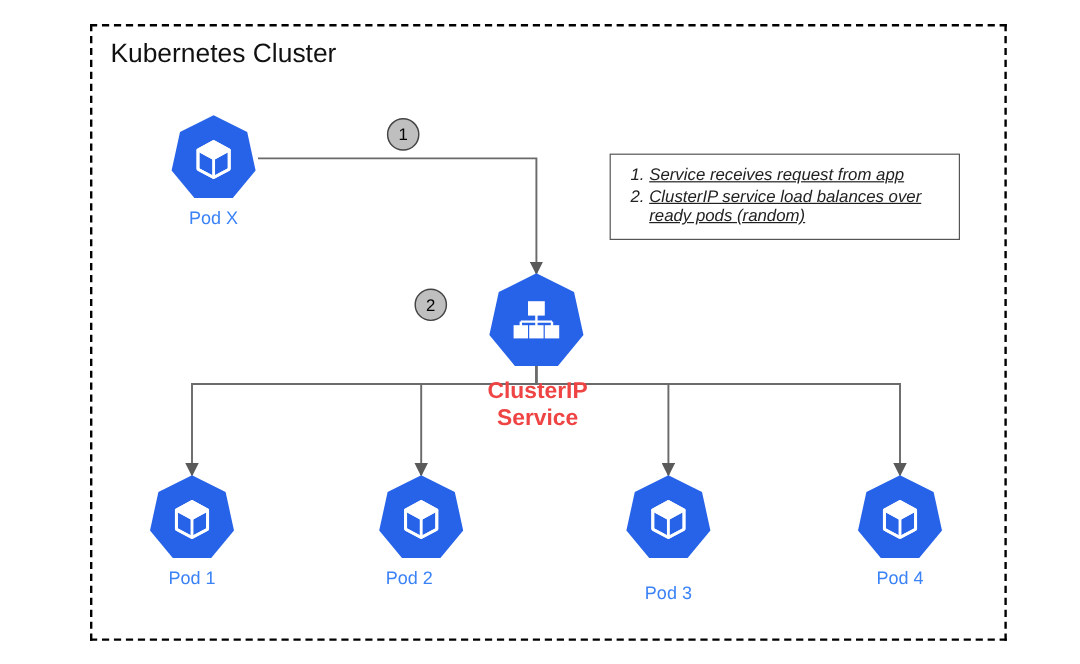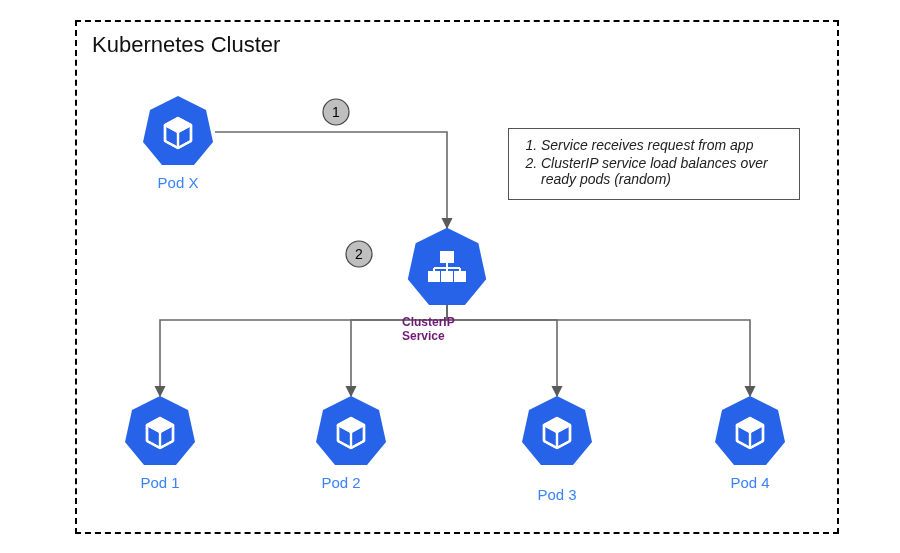--- a/index.html
+++ b/index.html
@@ -1,24 +1,24 @@
 <!DOCTYPE html>
 <html><head>
 <meta charset="utf-8">
 <style>
   html,body{margin:0;padding:0;background:#fff;font-family:Arial,Helvetica,sans-serif;}
   .canvas{position:relative;width:900px;height:553px;}
   .cluster-box{position:absolute;left:75px;top:20px;width:760px;height:510px;
     border:2px dashed #000;background:#fff;}
   .cluster-title{position:absolute;left:92px;top:32px;font-size:22px;color:#111;}
   .node-label{position:absolute;font-size:15px;color:#3b82f6;text-align:center;}
-  .svc-label{position:absolute;font-size:12px;font-weight:bold;color:#701a75;line-height:1.15;}
+  .svc-label{position:absolute;font-size:19px;font-weight:bold;color:#ef4444;text-align:center;line-height:1.15;}
   .legend{position:absolute;left:508px;top:128px;width:270px;border:1px solid #555;
     padding:8px 10px 10px 10px;background:#fff;}
-  .legend ol{margin:0;padding-left:22px;font-style:italic;font-size:14px;color:#222;}
+  .legend ol{margin:0;padding-left:22px;font-style:italic;font-size:14px;color:#222;text-decoration:underline;}
   .legend li{margin-bottom:2px;}
   svg{position:absolute;left:0;top:0;overflow:visible;}
 </style>
 </head>
 <body>
 
 <div class="canvas">
 
   <div class="cluster-box"></div>
   <div class="cluster-title">Kubernetes Cluster</div>

